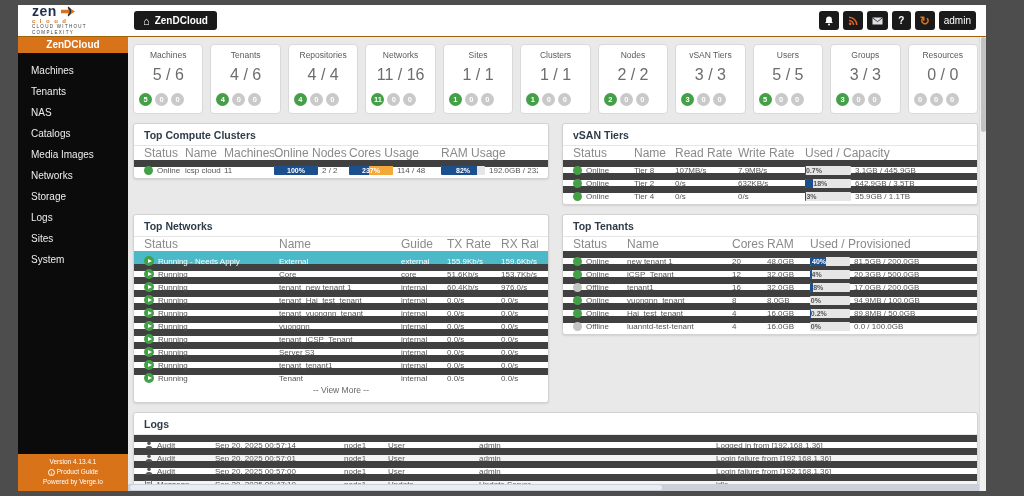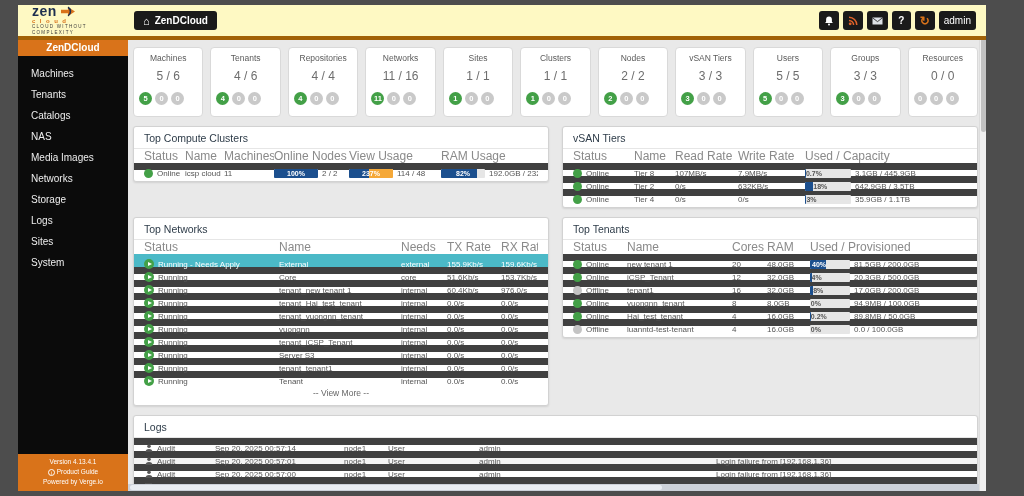--- a/index.html
+++ b/index.html
@@ -1,20 +1,20 @@
 <!DOCTYPE html>
 <html style="--accent: #d9731a; --navy: #1b4f8e; --green: #43a047; --orange: #f5a838; --teal: #4bb9c7;"><head>
 <meta charset="utf-8">
 <style>
   *{box-sizing:border-box;margin:0;padding:0}
   html,body{width:1024px;height:496px;overflow:hidden}
   body{background:#4d4d4d;font-family:"Liberation Sans",sans-serif;position:relative}
   .app{position:absolute;left:18px;top:5px;width:968px;height:486px;background:#e9e9e9;overflow:hidden;display:flex;flex-direction:column}
   
-  .topbar{flex:0 0 30px;background:#fef9c3;border-bottom:4px solid #a16207;display:flex;align-items:center;position:relative;z-index:3}
+  .topbar{flex:0 0 30px;background:#ffffff;border-bottom:1px solid #a16207;display:flex;align-items:center;position:relative;z-index:3}
   .logo{width:108px;padding-left:14px;cursor:pointer}
   .logo-line1{display:flex;align-items:flex-end;gap:2px;line-height:12px}
   .logo-zen{font-weight:bold;color:#1d2f4f;font-size:14px;letter-spacing:.5px}
   .logo-sub{color:var(--accent);font-size:6px;font-weight:bold;letter-spacing:4.5px;line-height:6px;margin-top:1px}
   .logo-tag{color:#3a3a3a;font-size:4.5px;letter-spacing:1.3px;line-height:6px}
   .crumb{margin-left:8px;background:#1a1a1a;color:#fff;border-radius:3px;height:19px;display:flex;align-items:center;gap:5px;padding:0 9px;font-size:10px;font-weight:bold;cursor:pointer}
   .crumb .home{font-size:11px;line-height:10px}
   .top-actions{margin-left:auto;display:flex;gap:4px;padding-right:10px}
   .tbtn{height:19px;min-width:19px;background:#1a1a1a;border:none;border-radius:3px;color:#fff;display:flex;align-items:center;justify-content:center;font-size:10px;cursor:pointer;padding:0 5px;font-family:"Liberation Sans",sans-serif}
   .tbtn.help span{font-weight:bold}
@@ -27,29 +27,29 @@
   .side-nav{flex:1;padding-top:7px}
   .side-item{font-size:10px;color:#ededed;padding:5px 13px;cursor:pointer;white-space:nowrap}
   .side-foot{background:var(--accent);color:#fff;font-size:6.5px;line-height:10px;text-align:center;padding:3px 0 4px}
   .side-foot .pg{cursor:pointer}
   .info-i{display:inline-block;width:7px;height:7px;border:0.5px solid #fff;border-radius:50%;font-size:5px;line-height:6px;text-align:center;vertical-align:middle}
   .main{flex:1;min-width:0;padding:7px 8px 0 5px;position:relative;overflow:hidden;background:#e9e9e9}
   
   .cards{display:flex;gap:7px}
   .card{flex:1;min-width:0;height:70px;background:#fff;border:1px solid #d9d9d9;border-radius:4px;padding:5px 5px 0;cursor:pointer}
   .card-label{font-size:8.5px;color:#5a5a5a;text-align:center;white-space:nowrap;overflow:hidden}
-  .card-value{font-size:12px;color:#6d6d6d;text-align:center;margin-top:6px}
+  .card-value{font-size:16px;color:#6d6d6d;text-align:center;margin-top:6px}
   .card-badges{display:flex;gap:3px;margin-top:9px}
   .badge{width:13px;height:13px;border-radius:50%;background:#c9c9c9;color:#fff;font-size:7.5px;font-weight:bold;display:flex;align-items:center;justify-content:center}
   .badge.on{background:var(--green)}
   
   .row2,.row3{display:flex;gap:13px;margin-top:9px;align-items:flex-start}
   .panel{flex:1;min-width:0;background:#fff;border:1px solid #d2d2d2;border-radius:3px;box-shadow:0 1px 2px rgba(0,0,0,.1);padding-bottom:5px}
   .panel.logs{margin-top:9px}
-  .panel-title{font-size:10.5px;font-weight:normal;color:#2e3c49;padding:5px 10px 4px;border-bottom:1px solid #e6e6e6}
+  .panel-title{font-size:10.5px;font-weight:bold;color:#2e3c49;padding:5px 10px 4px;border-bottom:1px solid #e6e6e6}
   .trow{display:grid;align-items:center;padding:0 10px;height:13px;font-size:8px;color:#555;border-top:7px solid #404040}
   .trow>span{white-space:nowrap;overflow:hidden}
   .trow.thead{color:#8a8a8a;border-top:none;height:14px}
   .trow.thead .th{font-size:12px}
   .trow.zebra{background:#f4f4f4}
   .trow.hl{background:var(--teal);color:#fff;border-top-color:var(--teal)}
   .g-cc{grid-template-columns:41px 39px 50px 75px 92px 1fr}
   .g-vs{grid-template-columns:61px 41px 63px 67px 1fr}
   .g-nw{grid-template-columns:135px 122px 46px 54px 1fr}
   .g-tn{grid-template-columns:54px 105px 35px 43px 1fr}
@@ -126,22 +126,22 @@
       <button class="tbtn admin">admin</button>
     </div>
   </header>
 
   <div class="body">
     <aside class="sidebar">
       <div class="side-head">ZenDCloud</div>
       <nav class="side-nav" id="side-nav">
           <div class="side-item">Machines</div>
           <div class="side-item">Tenants</div>
+          <div class="side-item">NAS</div>
           <div class="side-item">Catalogs</div>
-          <div class="side-item">NAS</div>
           <div class="side-item">Media Images</div>
           <div class="side-item">Networks</div>
           <div class="side-item">Storage</div>
           <div class="side-item">Logs</div>
           <div class="side-item">Sites</div>
           <div class="side-item">System</div>
         </nav>
       <div class="side-foot">
         <div>Version 4.13.4.1</div>
         <div class="pg"><span class="info-i">i</span> <span>Product Guide</span></div>
@@ -254,21 +254,21 @@
 
       <div class="row2">
         <section class="panel">
           <h2 class="panel-title">Top Compute Clusters</h2>
           <div id="cc-table">
               <div class="trow thead g-cc">
                 <span class="th">Status</span>
                 <span class="th">Name</span>
                 <span class="th">Machines On</span>
                 <span class="th">Online Nodes</span>
-                <span class="th">View Usage</span>
+                <span class="th">Cores Usage</span>
                 <span class="th">RAM Usage</span>
               </div>
   <div class="trow g-cc">
     <span class="cell-status">
                   <span class="dot "></span>
                   <span>Online</span>
                 </span>
     <span>icsp cloud</span>
                 <span>11</span>
     <span class="barcell">
@@ -358,21 +358,21 @@
         </section>
       </div>
 
       <div class="row3">
         <section class="panel">
           <h2 class="panel-title">Top Networks</h2>
           <div id="nw-table">
               <div class="trow thead g-nw">
                 <span class="th">Status</span>
                 <span class="th">Name</span>
-                <span class="th">Needs</span>
+                <span class="th">Guide</span>
                 <span class="th">TX Rate</span>
                 <span class="th">RX Rate</span>
               </div>
   <div class="trow g-nw hl">
     <span class="cell-status">
                   <span class="play"></span>
                   <span>Running - Needs Apply</span>
                 </span>
     <span>External</span>
                 <span>external</span>
@@ -592,20 +592,21 @@
                     <circle cx="4" cy="2.3" r="1.8" fill="#555"></circle>
                     <path d="M0.6 8 a3.4 3 0 0 1 6.8 0 Z" fill="#555"></path>
                   </svg>
                 </span>
                 <span>Audit</span>
               </span>
     <span>Sep 20, 2025 00:57:14</span>
               <span>node1</span>
               <span>User</span>
               <span>admin</span>
+              <span>Logged in from [192.168.1.36]</span>
   </div>
   <div class="trow g-lg zebra">
     <span class="cell-status">
                 <span class="lvl-icon">
                   <svg width="8" height="8" viewBox="0 0 8 8">
                     <circle cx="4" cy="2.3" r="1.8" fill="#555"></circle>
                     <path d="M0.6 8 a3.4 3 0 0 1 6.8 0 Z" fill="#555"></path>
                   </svg>
                 </span>
                 <span>Audit</span>

